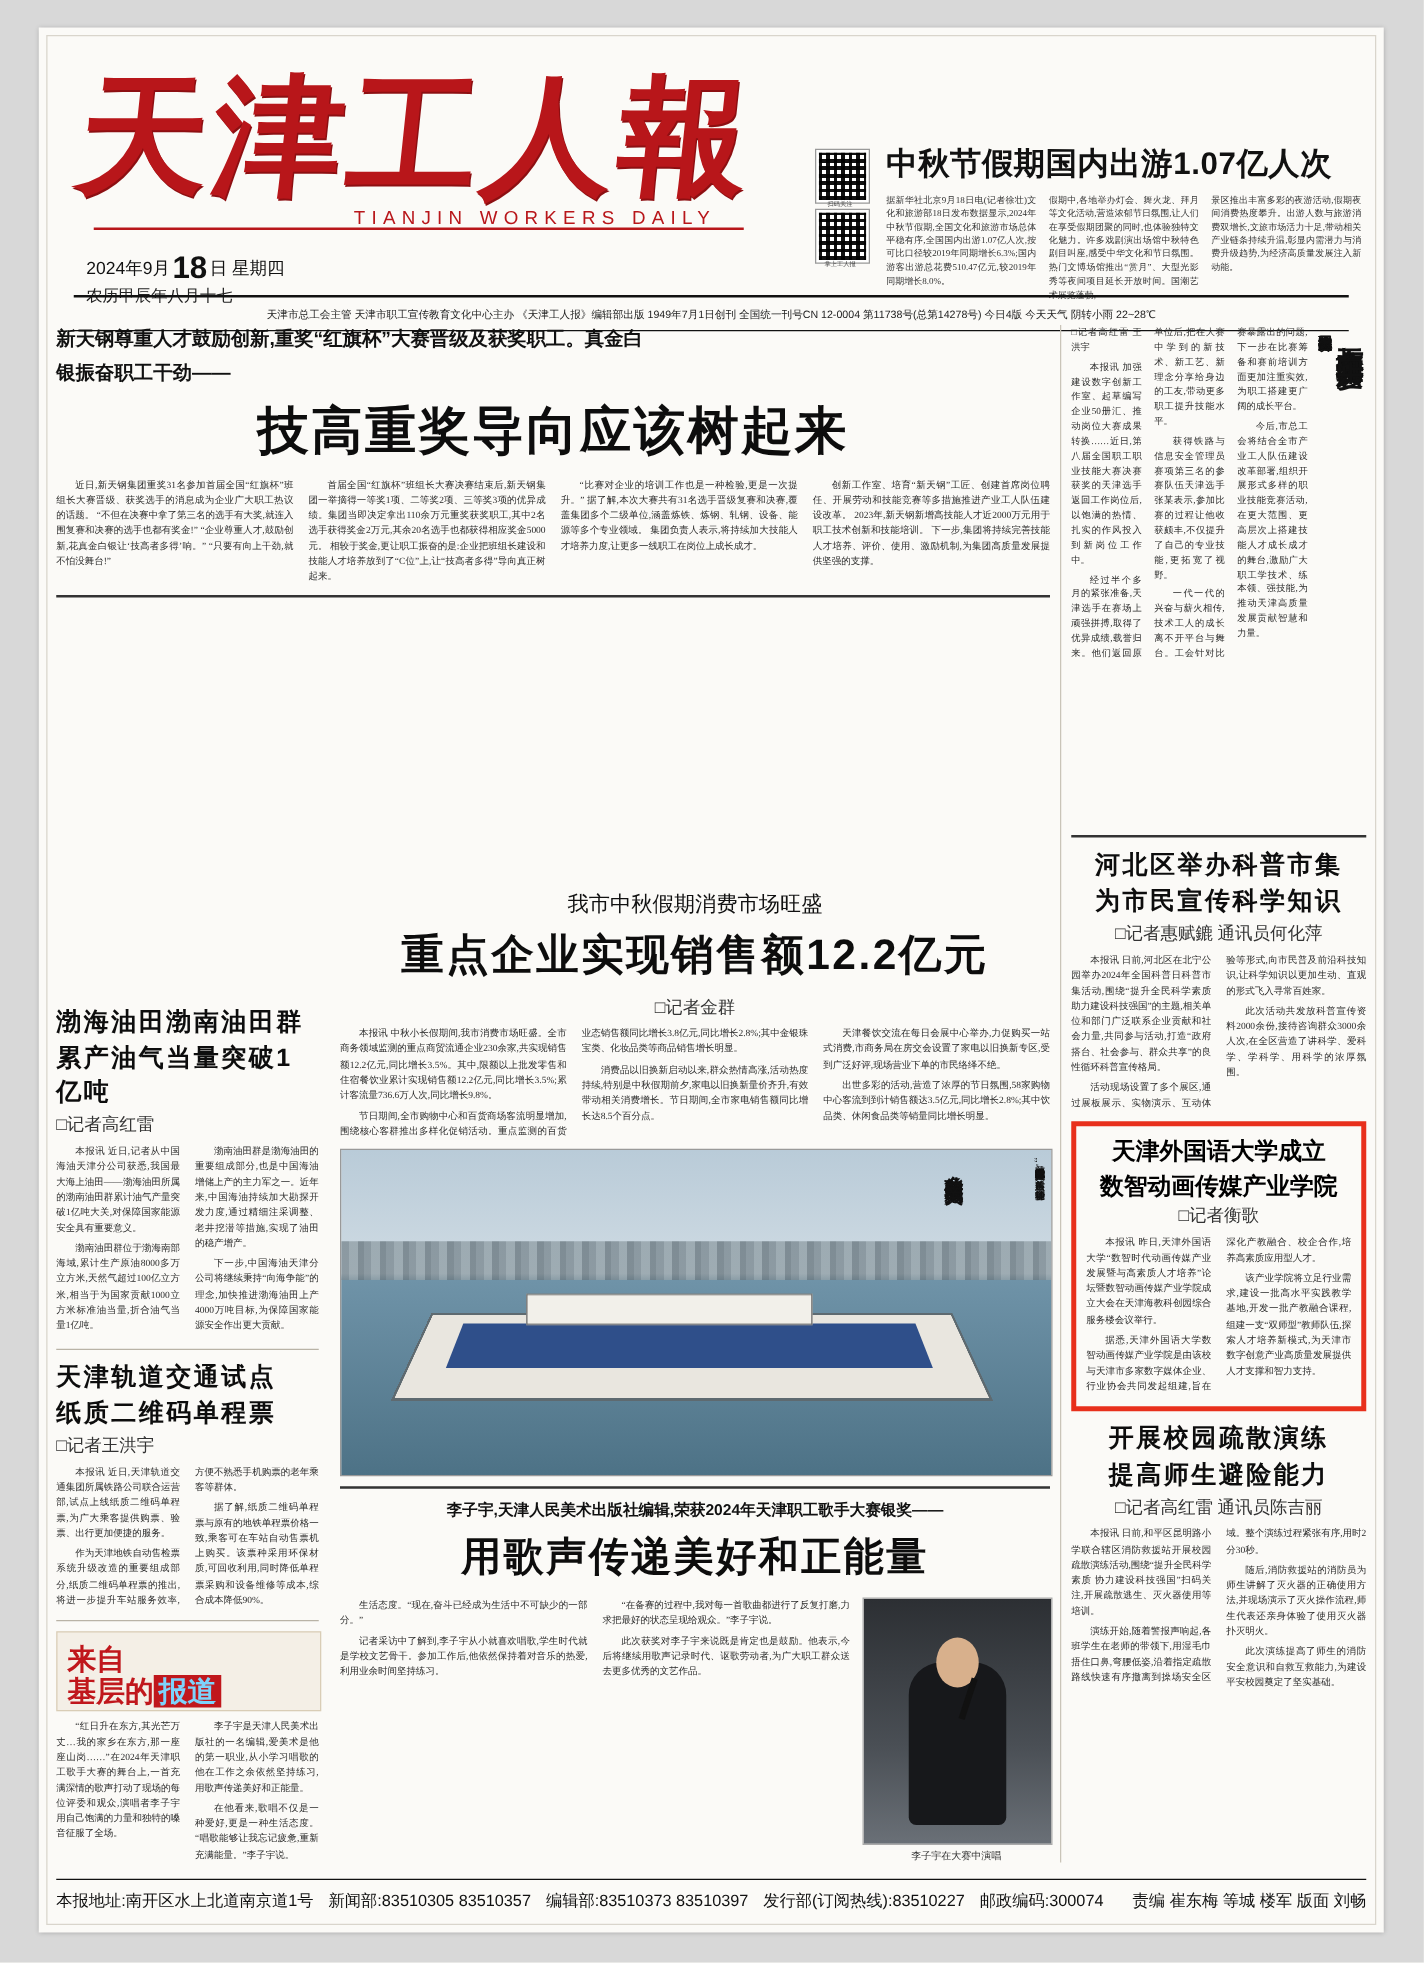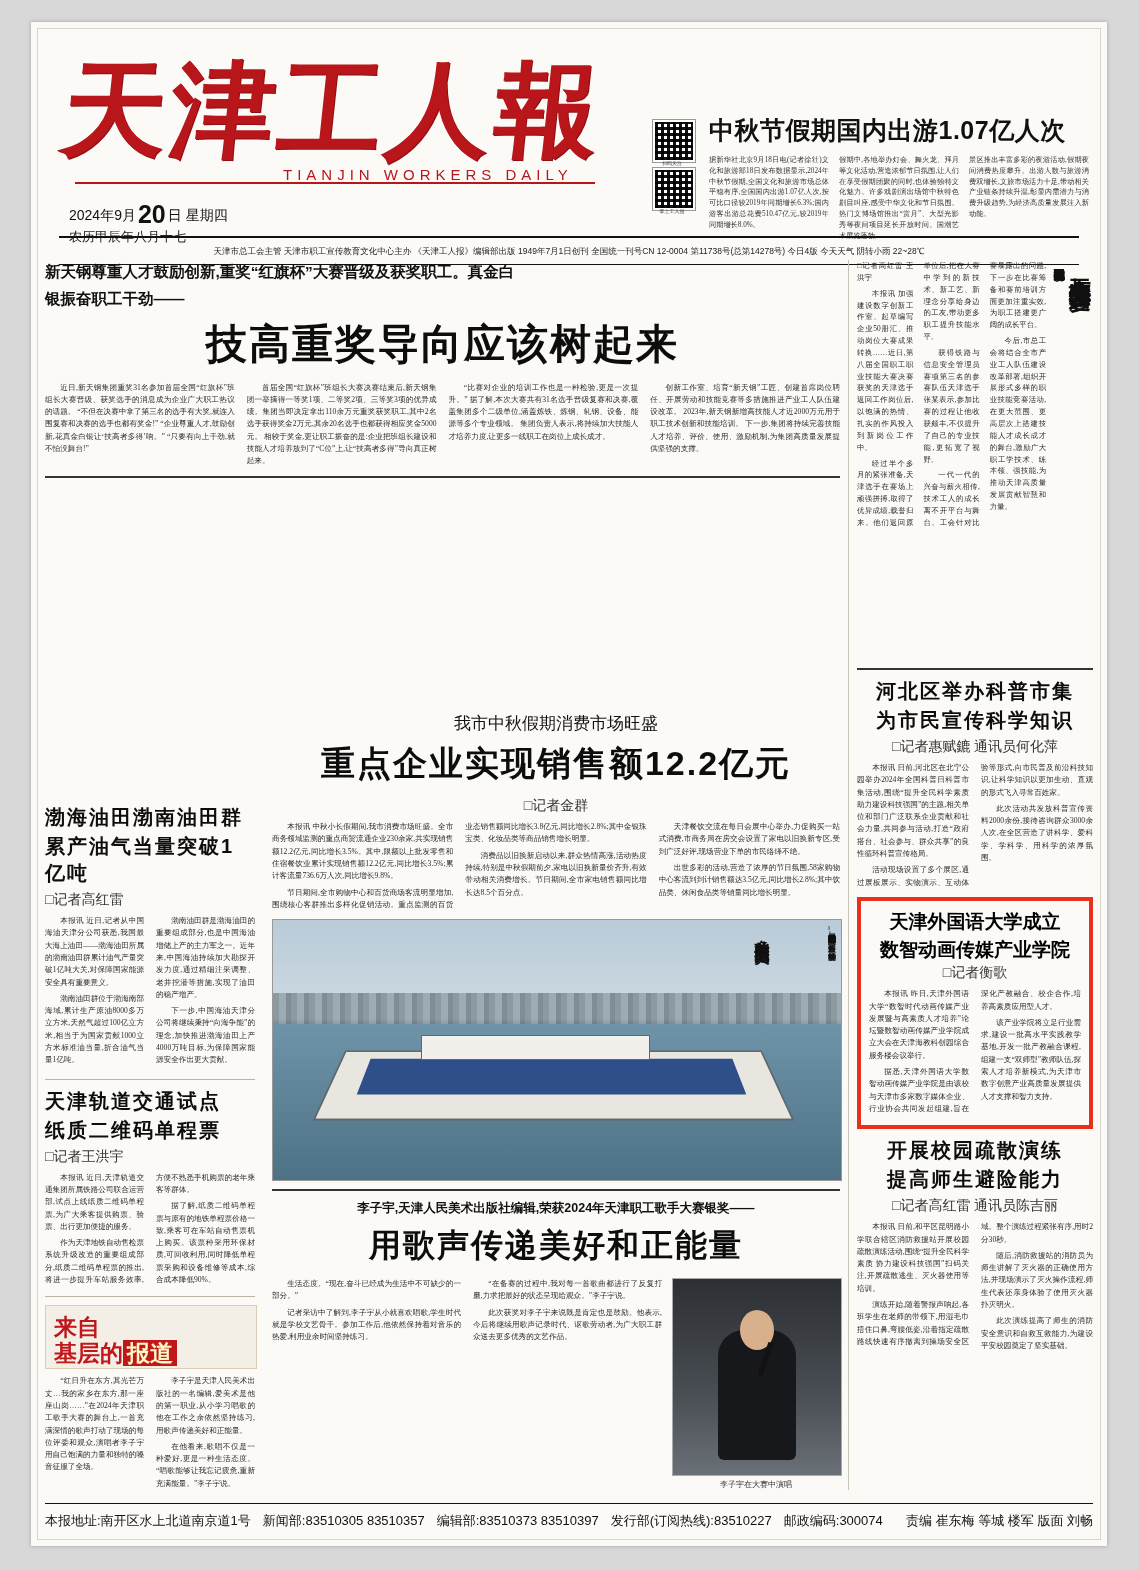--- a/index.html
+++ b/index.html
@@ -157,21 +157,21 @@
 
   
   .badge{
     position:relative;width:100%;height:62px;margin:4px 0 6px;
     background:#f4efe6;border:1px solid #d9cdb6;overflow:hidden;
   }
   .badge .b1{position:absolute;left:8px;top:6px;font-size:23px;font-weight:bold;color:#c0171c;
     font-family:"Liberation Sans",sans-serif;}
   .badge .b2{position:absolute;left:8px;top:32px;font-size:23px;font-weight:bold;color:#c0171c;
     font-family:"Liberation Sans",sans-serif;}
-  .badge .b2 em{font-style:normal;background:#c0171c;color:#fef9c3;padding:0 4px;}
+  .badge .b2 em{font-style:normal;background:#c0171c;color:#7dd3fc;padding:0 4px;}
 
   
   .singer{
     position:relative;width:100%;height:196px;border:1px solid #aaa;
     background:linear-gradient(#2c2f33,#4a4f55 60%,#6a7077);
     overflow:hidden;
   }
   .singer .body{
     position:absolute;left:50%;top:26%;width:78px;height:130px;margin-left:-39px;
     background:#17181b;border-radius:26px 26px 6px 6px;
@@ -202,21 +202,21 @@
 <body>
 
 <div class="page">
 
   <div class="masthead">
     <div class="logo">天津工人報</div>
     <div class="logo-rule"></div>
     <div class="logo-en">TIANJIN  WORKERS  DAILY</div>
 
     <div class="date-line">
-      <span>2024年9月</span><span class="big">20</span><span>日 星期四</span>
+      <span>2024年9月</span><span class="big">18</span><span>日 星期四</span>
     </div>
     <div class="lunar">农历甲辰年八月十七</div>
 
     <div class="qr"></div>
     <div class="qr-cap" style="top:128px">扫码关注</div>
     <div class="qr qr2"></div>
     <div class="qr-cap" style="top:176px">掌上工人报</div>
 
     <div class="head-news">
       <h2>中秋节假期国内出游1.07亿人次</h2>
@@ -334,21 +334,21 @@
           <div>
             <h3 class="lead-small" style="font-size:12.5px;text-align:center">李子宇,天津人民美术出版社编辑,荣获2024年天津职工歌手大赛银奖——</h3>
             <h1 class="headline sm" style="font-size:32px">用歌声传递美好和正能量</h1>
             <div style="display:flex;gap:10px;">
               <div class="cols2 bodytext" style="flex:1.6">
                 <p>生活态度。“现在,奋斗已经成为生活中不可缺少的一部分。”</p>
                 <p>记者采访中了解到,李子宇从小就喜欢唱歌,学生时代就是学校文艺骨干。参加工作后,他依然保持着对音乐的热爱,利用业余时间坚持练习。</p>
                 <p>“在备赛的过程中,我对每一首歌曲都进行了反复打磨,力求把最好的状态呈现给观众。”李子宇说。</p>
                 <p>此次获奖对李子宇来说既是肯定也是鼓励。他表示,今后将继续用歌声记录时代、讴歌劳动者,为广大职工群众送去更多优秀的文艺作品。</p>
               </div>
-              <div style="width:168px">
+              <div style="width:150px">
                 <div class="singer">
                   <div class="body"></div>
                   <div class="head"></div>
                   <div class="mic"></div>
                 </div>
                 <div class="singer-cap">李子宇在大赛中演唱</div>
               </div>
             </div>
           </div>
 

